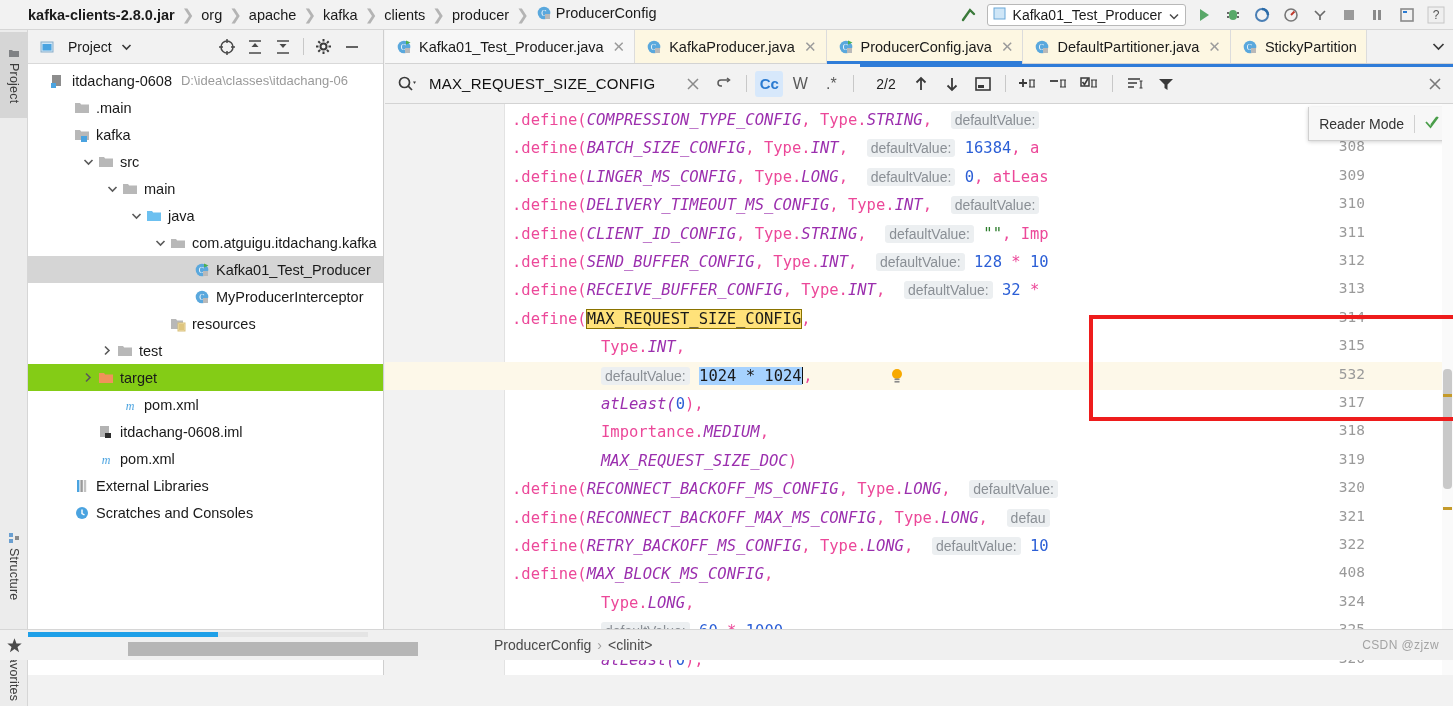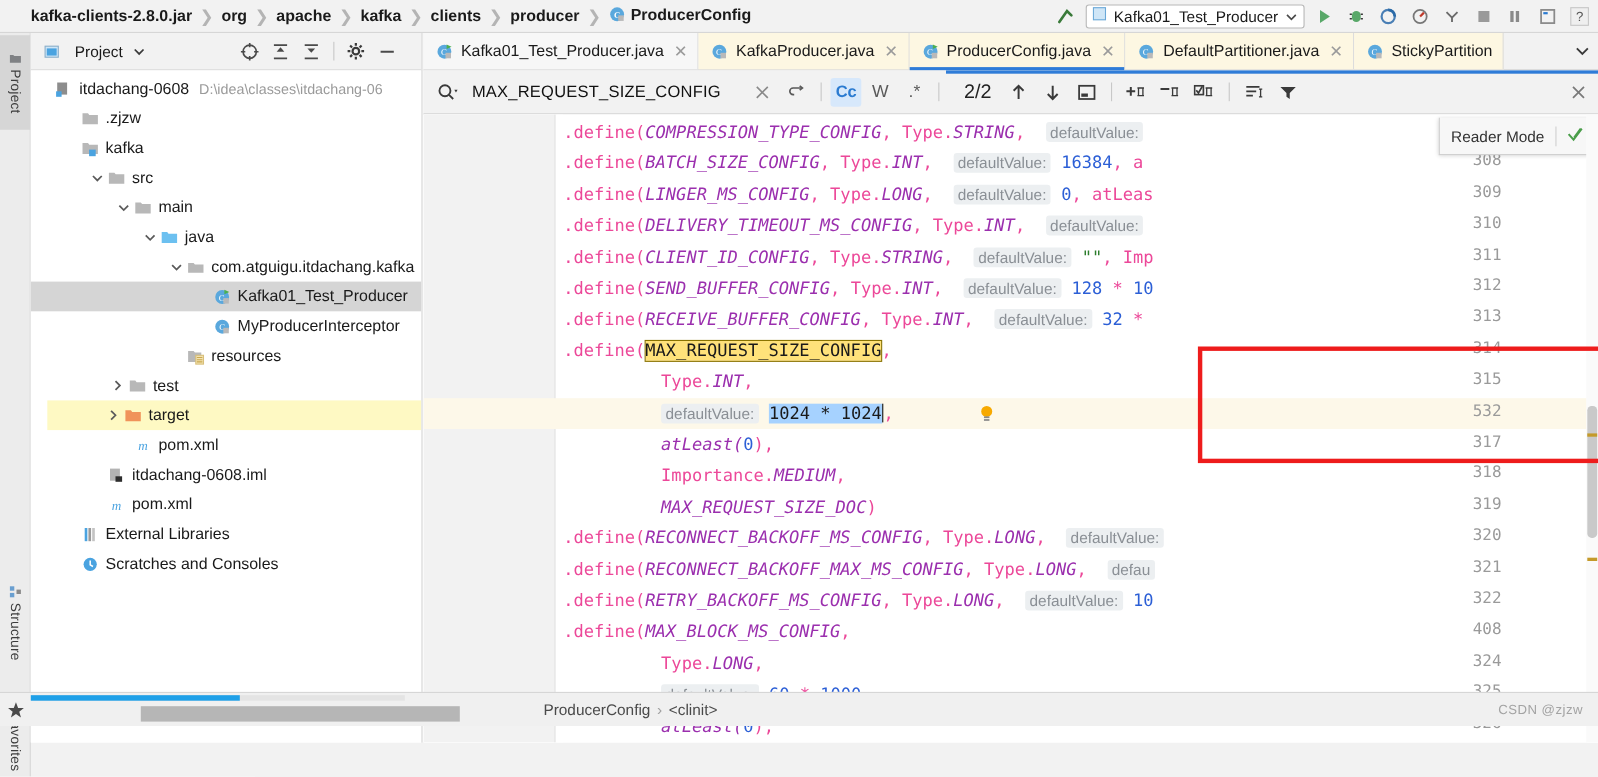--- a/index.html
+++ b/index.html
@@ -4,21 +4,21 @@
 <style>
   * { box-sizing: border-box; margin:0; padding:0; }
   html,body { width:1453px; height:706px; overflow:hidden; background:#f2f2f2;
               font-family:"Liberation Sans", sans-serif; }
   #app { position:relative; width:1453px; height:660px; background:#f2f2f2; }
 
   
   .navbar { position:absolute; left:0; top:0; width:1453px; height:30px;
             background:#f2f2f2; border-bottom:1px solid #d6d6d6;
             display:flex; align-items:center; padding-left:28px; }
-  .crumb { font-size:14.5px; color:#1a1a1a; white-space:nowrap;font-weight:bold; }
+  .crumb { font-size:14.5px; color:#1a1a1a; white-space:nowrap; }
   .crumb.bold { font-weight:bold; }
   .crumb-sep { color:#b4b4b4; font-size:15px; margin:0 7px; }
   .crumb-ico { display:inline-block; vertical-align:-3px; margin-right:4px; }
 
   
   .navright { position:absolute; right:0; top:0; height:30px; display:flex;
               align-items:center; gap:7px; padding-right:6px; }
   .runwidget { display:flex; align-items:center; gap:7px; height:22px;
                background:#fff; border:1px solid #b8b8b8; border-radius:3px;
                padding:0 6px 0 5px; }
@@ -47,21 +47,21 @@
   .projhdr .title { font-size:14px; color:#1a1a1a; margin-left:6px; }
   .hdr-ico { width:26px; height:26px; display:flex; align-items:center;
              justify-content:center; }
   .vsep { width:1px; height:17px; background:#c8c8c8; margin:0 5px; }
 
   .tree { position:relative; padding-top:3px; height:611px; overflow:hidden;
           background:#fff; }
   .node { height:27px; display:flex; align-items:center; white-space:nowrap;
           font-size:14.5px; color:#1a1a1a; }
   .node.sel { background:#d5d5d5; }
-  .node.hl  { background:#fef9c3;margin-left:15px; }
+  .node.hl  { background:#84cc16; }
   .arrow { width:16px; height:16px; flex:none; display:flex;
            align-items:center; justify-content:center; margin-right:1px; }
   .ico { width:18px; height:18px; flex:none; margin-right:5px;
          display:flex; align-items:center; justify-content:center; }
   .nlabel.bold { font-weight:normal; }
   .npath { color:#9a9a9a; font-size:13px; margin-left:9px; }
 
   
   .editor { position:absolute; left:385px; top:30px; right:0; height:645px;
             background:#fff; }
@@ -82,21 +82,21 @@
   
   .searchbar { height:40px; background:#f2f2f2; border-bottom:1px solid #d3d3d3;
                display:flex; align-items:center; padding:0 8px; gap:3px;
                position:relative; }
   .sfield { display:flex; align-items:center; gap:8px; flex:none; }
   .sinput { font-size:15px; color:#111; letter-spacing:.2px; white-space:nowrap; }
   .sbtn { width:28px; height:26px; display:flex; align-items:center;
           justify-content:center; font-size:16px; color:#5a5a5a; }
   .sbtn.on { background:#d7e8fb; border-radius:3px; color:#2b7bd1;
              font-weight:bold; font-size:15px; }
-  .scount { font-size:18px; color:#222; margin:0 8px 0 14px;text-align:center; }
+  .scount { font-size:14px; color:#222; margin:0 8px 0 14px;text-align:center; }
 
   
   .codewrap { position:relative; height:571px; background:#fff; overflow:hidden; }
   .gutter { position:absolute; left:0; top:0; width:120px; height:100%;
             background:#f2f2f2; border-right:1px solid #e3e3e3; }
   .gutter2 { position:absolute; left:121px; top:0; width:6px; height:100%;
              background:#fff; }
   .lnum { position:absolute; right:88px; font-size:14.5px; color:#9a9a9a;
           font-family:"DejaVu Sans Mono", monospace; }
   .rowhl { position:absolute; left:0; right:0; height:28.4px; background:#fdf8e9; }
@@ -345,21 +345,21 @@
           <span class="nlabel bold">itdachang-0608</span>
           <span class="npath">D:\idea\classes\itdachang-06</span>
         </div>
         <div class="node" style="padding-left:28px">
           <span class="arrow"></span>
           <span class="ico">
             <svg width="16" height="16" viewBox="0 0 16 16">
               <path d="M1 3h5l1.2 1.5H15V13H1z" fill="#b8b8b8"></path>
             </svg>
           </span>
-          <span class="nlabel">.zjzw</span>
+          <span class="nlabel">.main</span>
         </div>
         <div class="node" style="padding-left:28px">
           <span class="arrow"></span>
           <span class="ico">
             <svg width="16" height="16" viewBox="0 0 16 16">
               <path d="M1 3h5l1.2 1.5H15V13H1z" fill="#b8b8b8"></path>
               <rect x="7" y="9" width="6" height="6" fill="#4aa3e0"></rect>
             </svg>
           </span>
           <span class="nlabel bold">kafka</span>

